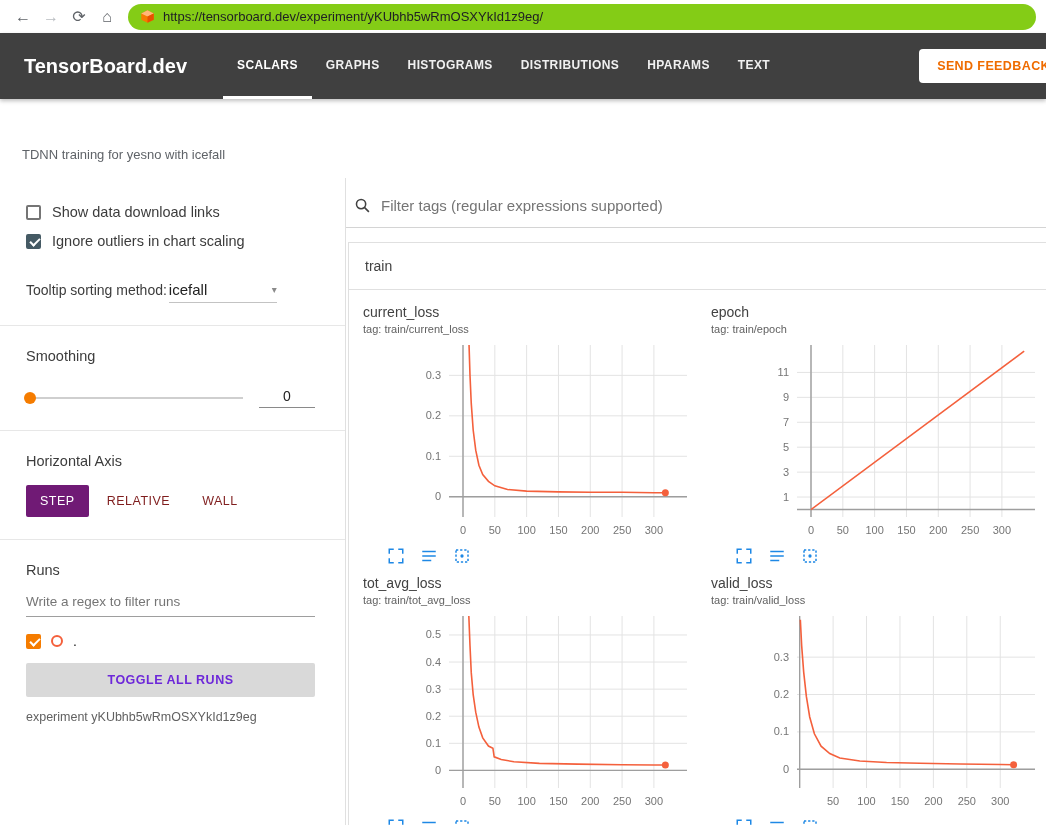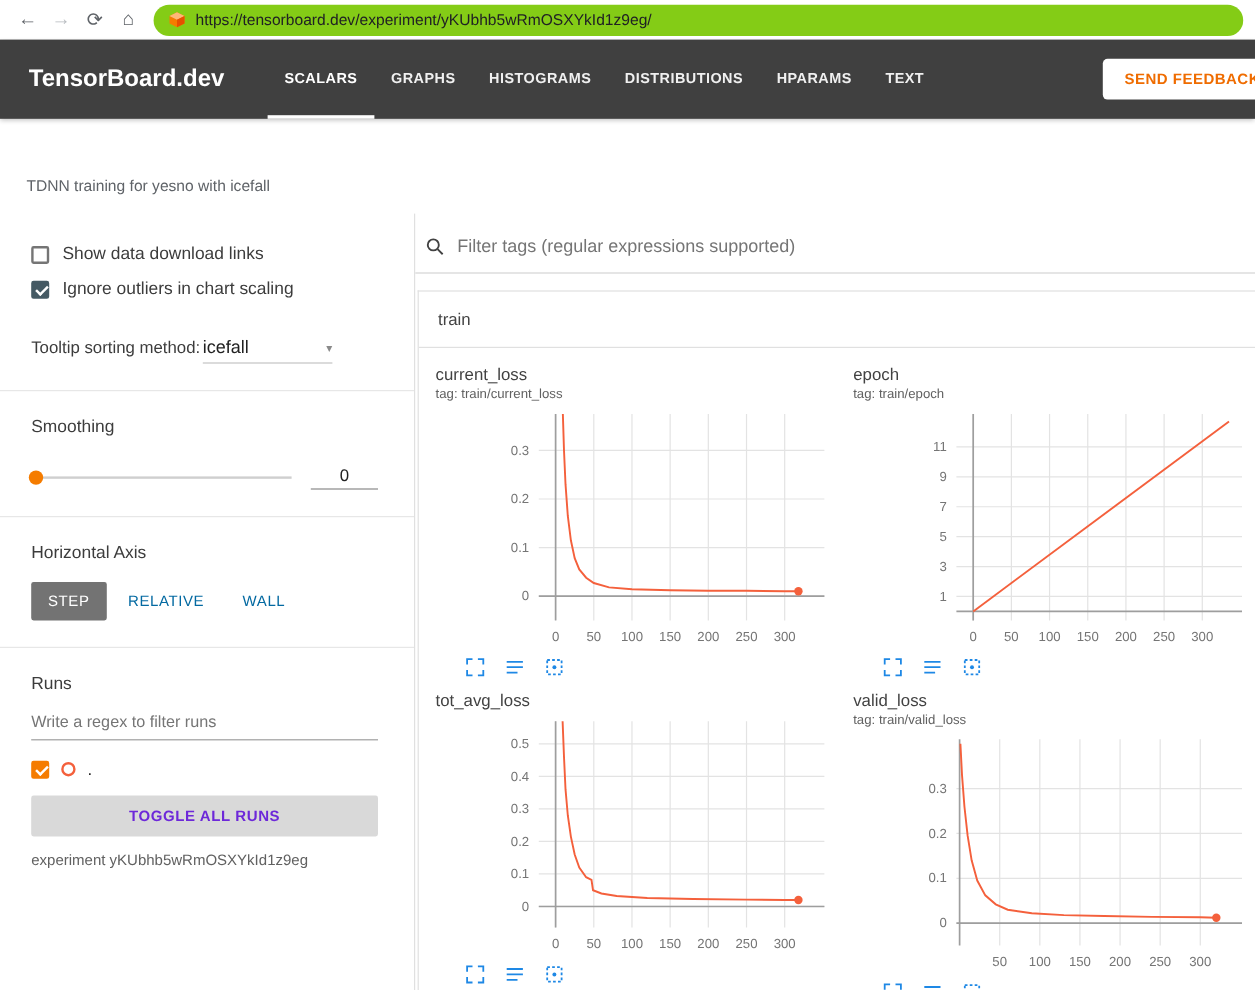--- a/index.html
+++ b/index.html
@@ -48,22 +48,22 @@
         align-items:center; font-size:15px; color:#212121; padding-bottom:4px; cursor:pointer; }
   .dd-arrow { color:#8a8a8a; font-size:10px; margin-left:10px; }
   .sb-divider { border:none; border-top:1px solid #e7e7e7; margin:22px -30px 22px -26px; }
   .sec-label { font-size:14.5px; color:#3c3c3c; }
   .slider-row { display:flex; align-items:center; gap:16px; margin-top:24px; }
   .slider-track { flex:1; height:2px; background:#cfcfcf; position:relative; }
   .slider-thumb { position:absolute; left:-2px; top:-5px; width:12px; height:12px; border-radius:50%; background:#f57c00; }
   .slider-val { width:56px; text-align:center; font-size:14px; color:#212121;
                 border-bottom:1px solid #8a8a8a; padding-bottom:3px; }
   .axis-btns { display:flex; align-items:center; gap:4px; margin-top:16px; }
-  .axis-btn { font-size:12.5px; letter-spacing:.5px; padding:9px 14px; border-radius:2px; color:#0369a1; cursor:pointer; }
-  .axis-btn.active { background:#737373; color:#fff; }
+  .axis-btn { font-size:12.5px; letter-spacing:.5px; padding:9px 14px; border-radius:2px; color:#7f1d1d; cursor:pointer; }
+  .axis-btn.active { background:#701a75; color:#fff; }
   .runs-filter { margin-top:16px; font-size:13.5px; color:#757575; padding-bottom:7px;
                  border-bottom:1px solid #9e9e9e; }
   .run-row { display:flex; align-items:center; gap:10px; margin-top:16px; font-size:14px; color:#212121; }
   .run-swatch { width:12px; height:12px; border:2px solid #f4603c; border-radius:50%; flex-shrink:0; }
   .toggle-btn { margin-top:14px; background:#d9d9d9; color:#6d28d9; font-size:12.5px; font-weight:bold;
                 letter-spacing:.5px; text-align:center; padding:10px 0; border-radius:2px; cursor:pointer; }
   .exp-note { margin-top:13px; font-size:12.5px; color:#616161; }
 
   
   .filter-row { display:flex; align-items:center; gap:10px; padding:19px 0 13px 8px; border-bottom:1px solid #d4d4d4; }
@@ -280,20 +280,21 @@
                 <path d="M3 18 H15" fill="none" stroke="#1e88e5" stroke-width="2"></path>
               </svg>
               <svg viewBox="0 0 24 24" class="tool-ic">
                 <rect x="4" y="4" width="16" height="16" fill="none" stroke="#1e88e5" stroke-width="2" stroke-dasharray="3 2.5"></rect>
                 <circle cx="12" cy="12" r="2.2" fill="#1e88e5"></circle>
               </svg>
             </div>
           </div>
           <div class="chart">
             <div class="chart-title">tot_avg_loss</div>
+            <div class="chart-tag">tag: train/tot_avg_loss</div>
             <svg class="plot" width="332" height="206">
               <defs>
                 <clipPath id="clip2">
                   <rect x="86" y="6" width="238" height="172"></rect>
                 </clipPath>
               </defs>
               <line x1="86" x2="324" y1="160.39370078740157" y2="160.39370078740157" stroke="#e3e3e3" stroke-width="1"></line>
               <text x="78" y="163.89370078740157" text-anchor="end" font-size="11" fill="#757575" font-family="Liberation Sans, sans-serif">0</text>
               <line x1="86" x2="324" y1="133.30708661417322" y2="133.30708661417322" stroke="#e3e3e3" stroke-width="1"></line>
               <text x="78" y="136.80708661417322" text-anchor="end" font-size="11" fill="#757575" font-family="Liberation Sans, sans-serif">0.1</text>

